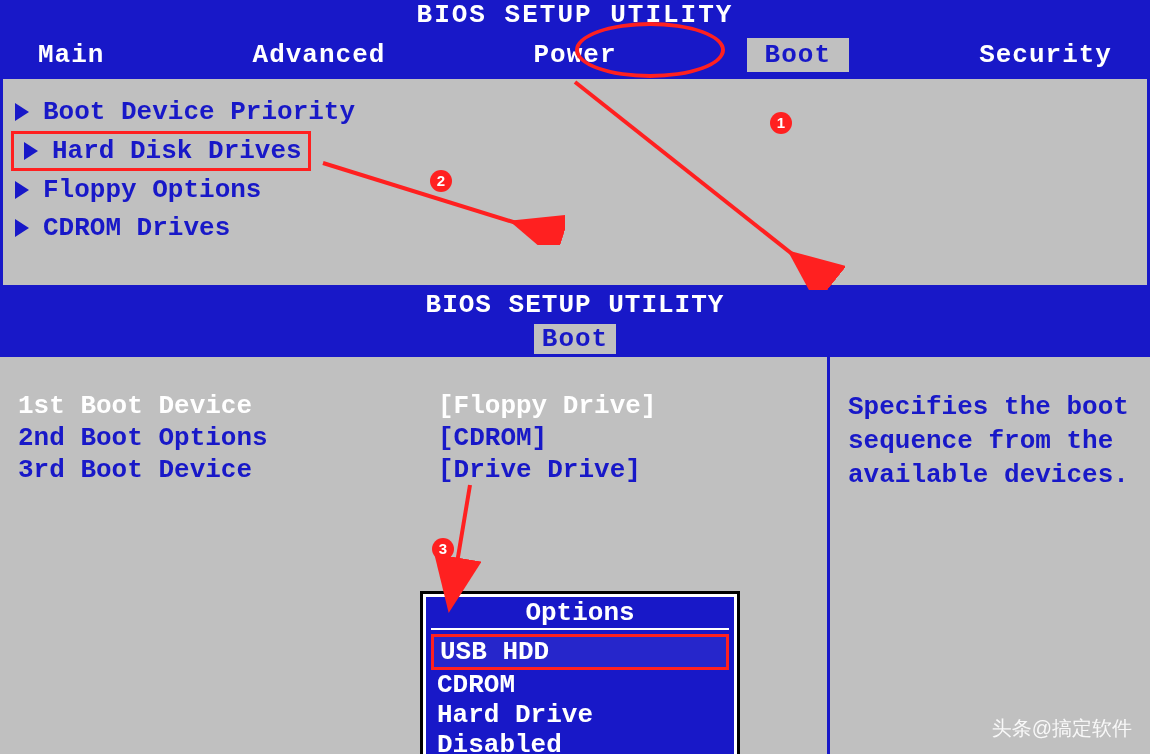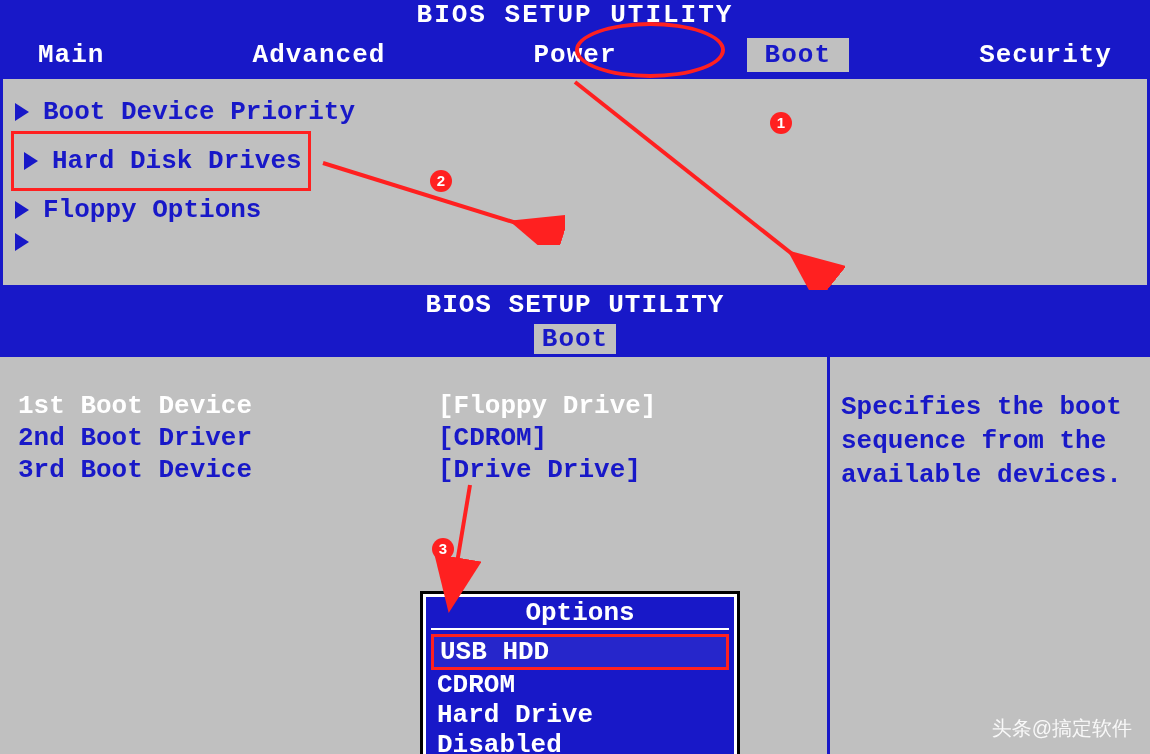--- a/index.html
+++ b/index.html
@@ -58,21 +58,21 @@
     width: 0; height: 0;
     border-top: 9px solid transparent;
     border-bottom: 9px solid transparent;
     border-left: 14px solid #1818c8;
     margin-right: 14px;
     margin-left: 4px;
   }
   .menu-row.boxed {
     border: 3px solid #ff2020;
     display: inline-flex;
-    padding: 12px 6px;
+    padding: 2px 6px;
   }
   .mid-header {
     background: #1818c8;
     height: 66px;
     text-align: center;
     color: #fff;
     padding-top: 2px;
     letter-spacing: 1px;
   }
   .mid-tab {
@@ -89,21 +89,21 @@
     height: 400px;
   }
   .left-pane {
     flex: 1;
     padding: 34px 18px;
     position: relative;
     border-right: 3px solid #1818c8;
   }
   .right-pane {
     width: 320px;
-    padding: 34px 11px;
+    padding: 34px 18px;
     color: #1818c8;
     line-height: 1.3;
   }
   .device-row {
     display: flex;
     color: #fff;
     margin-bottom: 2px;
   }
   .device-row.dim { color: #1818c8; }
   .device-label { width: 420px; }
@@ -187,36 +187,37 @@
       <span class="triangle"></span>
       <span>Hard Disk Drives</span>
     </div>
   </div>
   <div class="menu-row">
     <span class="triangle"></span>
     <span>Floppy Options</span>
   </div>
   <div class="menu-row">
     <span class="triangle"></span>
+    <span>CDROM Drives</span>
   </div>
 </div>
 
 <div class="mid-header">
   <div>BIOS SETUP UTILITY</div>
   <span class="mid-tab">Boot</span>
 </div>
 
 <div class="panel-bottom">
   <div class="left-pane">
     <div class="device-row">
       <span class="device-label">1st Boot Device</span>
       <span>[Floppy Drive]</span>
     </div>
     <div class="device-row dim">
-      <span class="device-label">2nd Boot Driver</span>
+      <span class="device-label">2nd Boot Options</span>
       <span>[CDROM]</span>
     </div>
     <div class="device-row dim">
       <span class="device-label">3rd Boot Device</span>
       <span>[Drive Drive]</span>
     </div>
 
     <div class="options-popup">
       <div class="options-title">Options</div>
       <div class="option-item selected">USB HDD</div>

